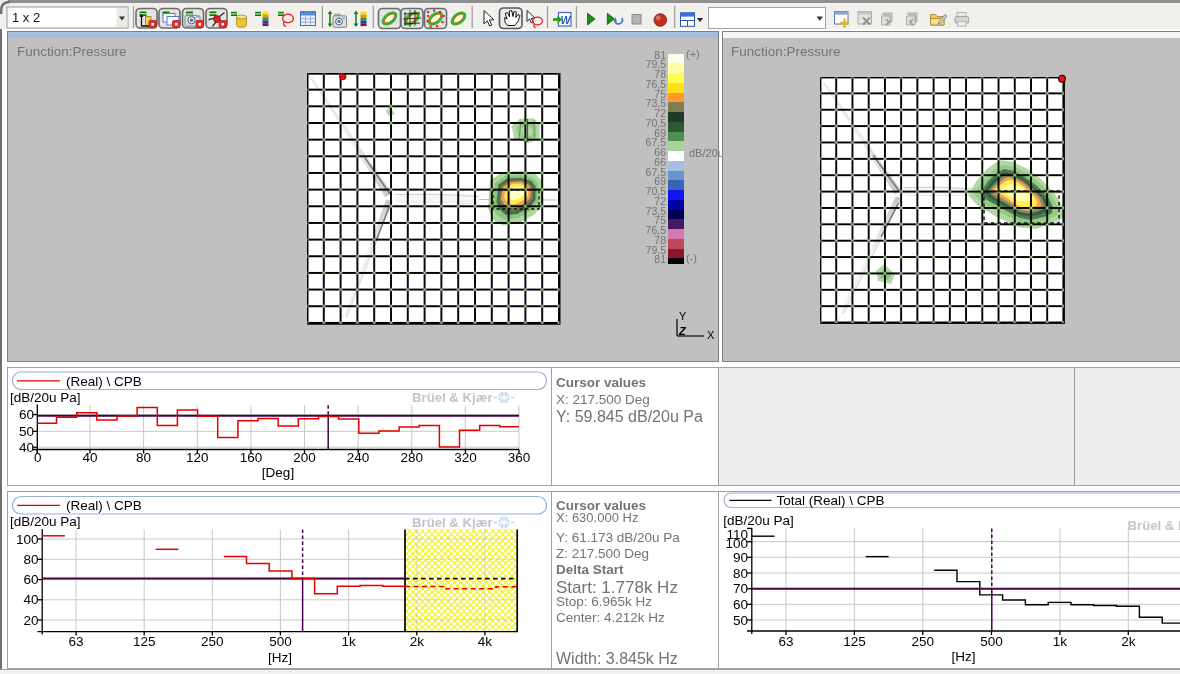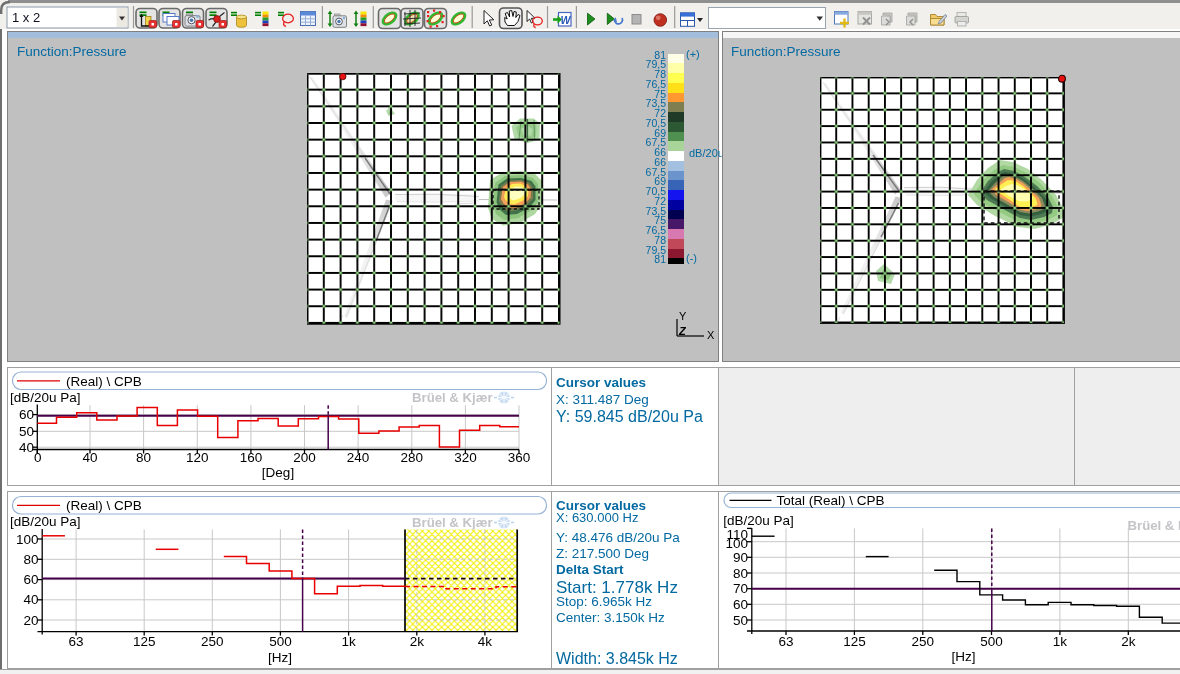--- a/index.html
+++ b/index.html
@@ -1,17 +1,17 @@
 <!DOCTYPE html>
 <html><head><meta charset="utf-8"><style>
 *{margin:0;padding:0;box-sizing:border-box}
 html,body{width:1180px;height:674px}
 body{position:relative;font-family:"Liberation Sans",sans-serif;background:#ffffff;overflow:hidden}
 .ab{position:absolute}
-.txt{position:absolute;white-space:nowrap;color:#0369a1}
+.txt{position:absolute;white-space:nowrap;color:#737373}
 </style></head><body>
 
 <div class="ab" style="left:0;top:10px;width:2px;height:664px;background:#6f6f6f"></div>
 
 <svg class="ab" style="left:0;top:0" width="1180" height="31" viewBox="0 0 1180 31">
 <rect x="0" y="0" width="1180" height="29" fill="#f1f0ec"></rect>
 <rect x="8" y="0" width="1172" height="3" fill="#8f8f8f"></rect>
 <path d="M1.2,14 L1.2,10 Q1.2,2 10,2" stroke="#6f6f6f" stroke-width="2.4" fill="none"></path>
 
 <rect x="7" y="7" width="121" height="21" fill="#ffffff" stroke="#8a99a8"></rect>
@@ -531,21 +531,21 @@
 
 <line x1="37.3" y1="415.7" x2="519" y2="415.7" stroke="#46004a" stroke-width="2"></line>
 
 <path d="M37.3,423.3 H56.5 V417.3 H76.7 V412.8 H96.8 V419.9 H117 V416.1 H137.1 V407.6 H157.3 V425.6 H177.4 V409.9 H197.6 V416.3 H217.7 V437.5 H237.9 V420.8 H258 V418.5 H278.2 V426 H298.3 V418.8 H318.5 V416.4 H338.6 V419 H358.8 V433.2 H378.9 V430.9 H399.1 V427 H419.2 V425.6 H439.4 V446.9 H459.5 V430.3 H479.7 V425.6 H499.8 V426.7 H519" fill="none" stroke="#e80000" stroke-width="1.5"></path>
 
 <line x1="328.2" y1="405.2" x2="328.2" y2="415.7" stroke="#46004a" stroke-width="1.5" stroke-dasharray="3.5,2.5"></line>
 <line x1="328.2" y1="415.7" x2="328.2" y2="449.5" stroke="#46004a" stroke-width="1.5"></line>
 </svg>
 
 <div class="txt" style="left:556px;top:375px;font-size:13.5px;font-weight:bold">Cursor values</div>
-<div class="txt" style="left:556px;top:391.5px;font-size:13.5px">X: 311.487 Deg</div>
+<div class="txt" style="left:556px;top:391.5px;font-size:13.5px">X: 217.500 Deg</div>
 <div class="txt" style="left:556px;top:407.5px;font-size:16px">Y: 59.845 dB/20u Pa</div>
 
 <div class="ab" style="left:7px;top:491px;width:1173px;height:177.5px;background:#ffffff;border:1px solid #a0a0a0;border-right:none"></div>
 <div class="ab" style="left:550.5px;top:491px;width:1px;height:177.5px;background:#a0a0a0"></div>
 <div class="ab" style="left:717.5px;top:491px;width:1px;height:177.5px;background:#a0a0a0"></div>
 <div class="ab" style="left:0;top:668.5px;width:1180px;height:5.5px;background:#f1f1f1;border-top:1px solid #a0a0a0"></div>
 <svg class="ab" style="left:7px;top:491px" width="543" height="177" viewBox="7 491 543 177">
 <defs>
 <pattern id="hatch" width="6.4" height="6.4" patternUnits="userSpaceOnUse">
 <path d="M-1.5,-1.5 L7.9,7.9 M7.9,-1.5 L-1.5,7.9 M-1.5,4.9 L1.5,7.9 M4.9,-1.5 L7.9,1.5 M-1.5,1.5 L1.5,-1.5 M4.9,7.9 L7.9,4.9" stroke="#f2ee00" stroke-width="1.05" fill="none"></path>
@@ -639,26 +639,26 @@
 <path d="M223.8,556.4 H246.5 V563.6 H269.2 V571 H291.9 V578.6 H314.6 V593.7 H337.3 V586.3 H360 V585.6 H382.7 V586.3 H405"></path>
 <path d="M405,586.5 H446 V588.8 H496 V586.8 H517.2" stroke-dasharray="5,3.5"></path>
 </g>
 
 <line x1="302.6" y1="529.5" x2="302.6" y2="578.6" stroke="#46004a" stroke-width="1.5" stroke-dasharray="3.5,2.5"></line>
 <line x1="302.6" y1="578.6" x2="302.6" y2="631.6" stroke="#46004a" stroke-width="1.5"></line>
 </svg>
 
 <div class="txt" style="left:556px;top:497.5px;font-size:13.5px;font-weight:bold">Cursor values</div>
 <div class="txt" style="left:556px;top:510px;font-size:13px">X: 630.000 Hz</div>
-<div class="txt" style="left:556px;top:529.7px;font-size:13.5px">Y: 48.476 dB/20u Pa</div>
+<div class="txt" style="left:556px;top:529.7px;font-size:13.5px">Y: 61.173 dB/20u Pa</div>
 <div class="txt" style="left:556px;top:545.8px;font-size:13.5px">Z: 217.500 Deg</div>
 <div class="txt" style="left:556px;top:561.9px;font-size:13.5px;font-weight:bold">Delta Start</div>
 <div class="txt" style="left:556px;top:578px;font-size:17px">Start: 1.778k Hz</div>
 <div class="txt" style="left:556px;top:594.1px;font-size:13.5px">Stop: 6.965k Hz</div>
-<div class="txt" style="left:556px;top:610.2px;font-size:13.5px">Center: 3.150k Hz</div>
+<div class="txt" style="left:556px;top:610.2px;font-size:13.5px">Center: 4.212k Hz</div>
 <div class="txt" style="left:556px;top:650px;font-size:16px">Width: 3.845k Hz</div>
 
 <svg class="ab" style="left:718.5px;top:491px" width="461.5" height="177" viewBox="718.5 491 461.5 177">
 <rect x="723.5" y="493" width="470" height="14.5" rx="7" fill="#fff" stroke="#96b2d4" stroke-width="1.2"></rect>
 <line x1="729" y1="500.3" x2="771" y2="500.3" stroke="#000" stroke-width="1.3"></line>
 <text x="776" y="505" font-size="13.5">Total (Real) \ CPB</text>
 <text x="722.7" y="525" font-size="13.5">[dB/20u Pa]</text>
 <text x="1127" y="530" font-size="13.2" font-weight="bold" fill="#c4c4c8">Brüel &amp; K</text>
 
 <g stroke="#c8c8c8" stroke-width="1">

